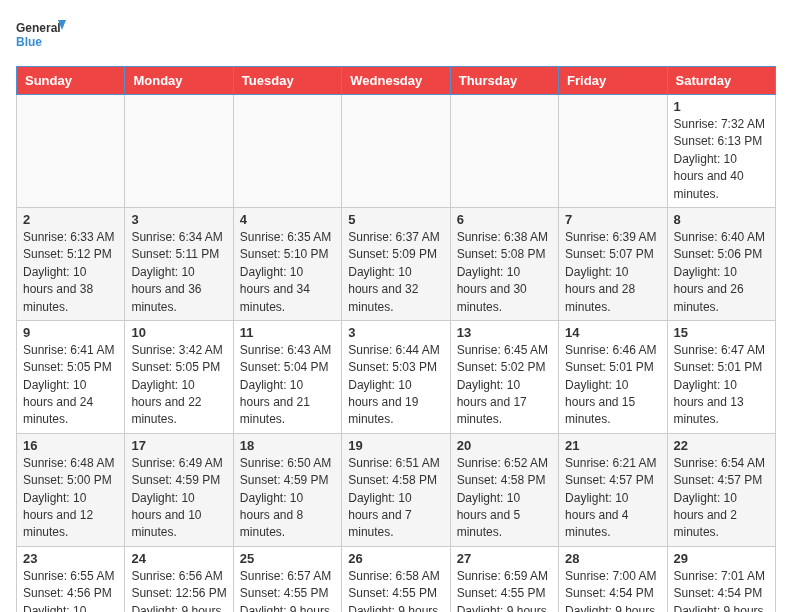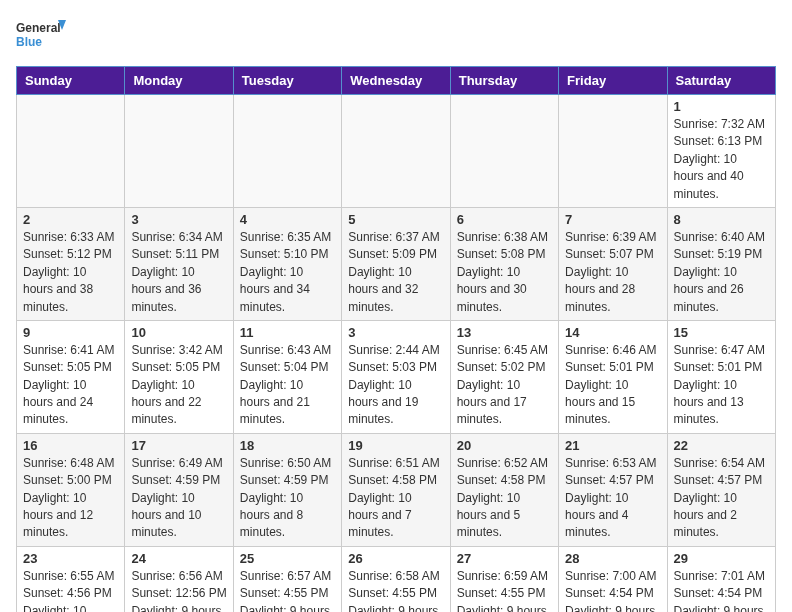--- a/index.html
+++ b/index.html
@@ -32,21 +32,21 @@
     .location {
       font-size: 14px;
       color: #555;
     }
     .calendar {
       width: 100%;
       border-collapse: collapse;
       border: 1px solid #ccc;
     }
     .calendar th {
-      background: #4c1d95;
+      background: #ef4444;
       color: #fff;
       font-size: 13px;
       font-weight: bold;
       padding: 6px 8px;
       text-align: left;
       border: 1px solid #5590cc;
     }
     .calendar td {
       border: 1px solid #ccc;
       vertical-align: top;
@@ -162,21 +162,21 @@
         </td>
         <td>
           <span class="day-num">7</span>
           <div class="day-info">Sunrise: 6:39 AM
 Sunset: 5:07 PM
 Daylight: 10 hours and 28 minutes.</div>
         </td>
         <td>
           <span class="day-num">8</span>
           <div class="day-info">Sunrise: 6:40 AM
-Sunset: 5:19 PM
+Sunset: 5:06 PM
 Daylight: 10 hours and 26 minutes.</div>
         </td>
       </tr>
       <tr class="row-3">
         <td>
           <span class="day-num">9</span>
           <div class="day-info">Sunrise: 6:41 AM
 Sunset: 5:05 PM
 Daylight: 10 hours and 24 minutes.</div>
         </td>
@@ -187,21 +187,21 @@
 Daylight: 10 hours and 22 minutes.</div>
         </td>
         <td>
           <span class="day-num">11</span>
           <div class="day-info">Sunrise: 6:43 AM
 Sunset: 5:04 PM
 Daylight: 10 hours and 21 minutes.</div>
         </td>
         <td>
           <span class="day-num">3</span>
-          <div class="day-info">Sunrise: 2:44 AM
+          <div class="day-info">Sunrise: 6:44 AM
 Sunset: 5:03 PM
 Daylight: 10 hours and 19 minutes.</div>
         </td>
         <td>
           <span class="day-num">13</span>
           <div class="day-info">Sunrise: 6:45 AM
 Sunset: 5:02 PM
 Daylight: 10 hours and 17 minutes.</div>
         </td>
         <td>
@@ -243,21 +243,21 @@
 Daylight: 10 hours and 7 minutes.</div>
         </td>
         <td>
           <span class="day-num">20</span>
           <div class="day-info">Sunrise: 6:52 AM
 Sunset: 4:58 PM
 Daylight: 10 hours and 5 minutes.</div>
         </td>
         <td>
           <span class="day-num">21</span>
-          <div class="day-info">Sunrise: 6:53 AM
+          <div class="day-info">Sunrise: 6:21 AM
 Sunset: 4:57 PM
 Daylight: 10 hours and 4 minutes.</div>
         </td>
         <td>
           <span class="day-num">22</span>
           <div class="day-info">Sunrise: 6:54 AM
 Sunset: 4:57 PM
 Daylight: 10 hours and 2 minutes.</div>
         </td>
       </tr>

